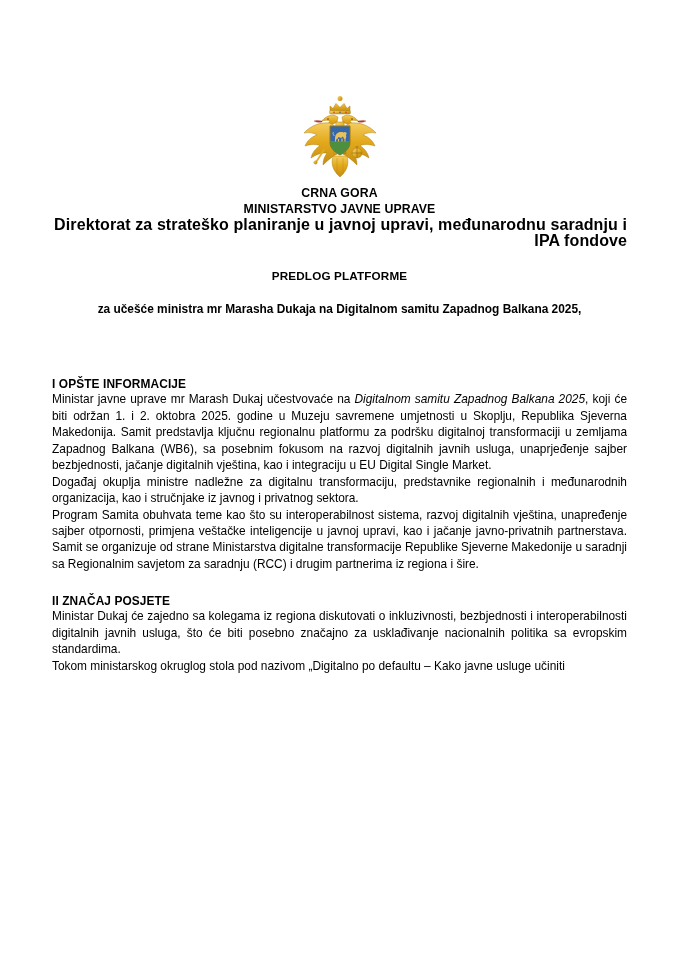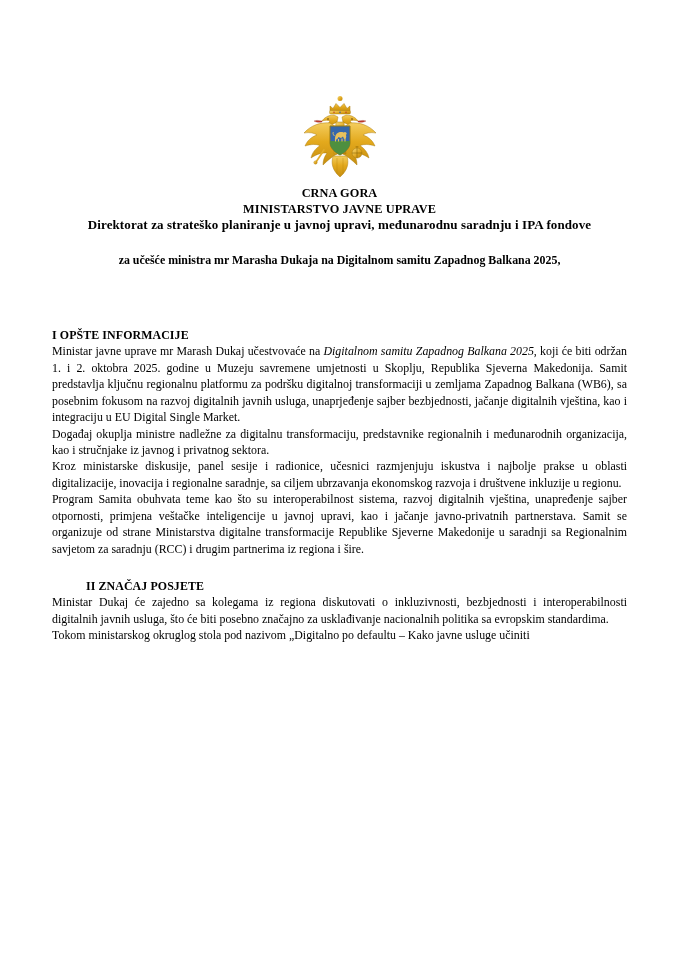--- a/index.html
+++ b/index.html
@@ -14,21 +14,20 @@
     font-family: "Liberation Sans", sans-serif;
     color: #000000;
   }
   .page {
     position: relative;
     width: 679px;
     height: 960px;
     background: #ffffff;
     box-sizing: border-box;
     padding: 0 52px 0 52px;
-    font-family: Liberation Serif, serif;
   }
   .emblem-wrap {
     padding-top: 94px;
     display: flex;
     justify-content: center;
     align-items: flex-start;
   }
   .emblem {
     width: 82px;
     height: 84px;
@@ -36,21 +35,22 @@
   }
   .org-block {
     margin-top: 7px;
     text-align: center;
     font-weight: bold;
     font-size: 12.3px;
     line-height: 16.1px;
     letter-spacing: 0.1px;
   }
   .org-line-3 {
-    font-size: 13px;
+    font-size: 16px;
+    text-align: right;
   }
   .doc-type {
     margin-top: 20px;
     text-align: center;
     font-weight: bold;
     font-size: 11.7px;
     letter-spacing: 0.15px;
   }
   .doc-subtitle {
     margin-top: 14px;
@@ -58,21 +58,21 @@
     font-weight: bold;
     font-size: 11.9px;
     line-height: 27px;
   }
   .section-heading {
     font-weight: bold;
     font-size: 11.9px;
     letter-spacing: 0.1px;
   }
   .sec1 { margin-top: 54px; }
-  .sec2 { margin-top: 22px; margin-left: 34px; }
+  .sec2 { margin-top: 22px; }
   p.body-text {
     margin: 0;
     font-size: 11.9px;
     line-height: 16.45px;
     text-align: justify;
     text-justify: inter-word;
     hyphens: none;
   }
   .gap-top-18 { margin-top: 18px; }
   .gap-top-16 { margin-top: 16.5px; }
@@ -162,30 +162,30 @@
       </g>
     </svg>
   </div>
 
   <div class="org-block">
     <div>CRNA GORA</div>
     <div>MINISTARSTVO JAVNE UPRAVE</div>
     <div class="org-line-3">Direktorat za strateško planiranje u javnoj upravi, međunarodnu saradnju i IPA fondove</div>
   </div>
 
+  <div class="doc-type">PREDLOG PLATFORME</div>
 
   <div class="doc-subtitle">
     <div>za učešće ministra mr Marasha Dukaja na Digitalnom samitu Zapadnog Balkana 2025,</div>
   </div>
 
   <div class="section-heading sec1">I OPŠTE INFORMACIJE</div>
 
   <p class="body-text gap-top-18">Ministar javne uprave mr Marash Dukaj učestvovaće na <em class="cite">Digitalnom samitu Zapadnog Balkana 2025</em>, koji će biti održan 1. i 2. oktobra 2025. godine u Muzeju savremene umjetnosti u Skoplju, Republika Sjeverna Makedonija. Samit predstavlja ključnu regionalnu platformu za podršku digitalnoj transformaciji u zemljama Zapadnog Balkana (WB6), sa posebnim fokusom na razvoj digitalnih javnih usluga, unaprjeđenje sajber bezbjednosti, jačanje digitalnih vještina, kao i integraciju u EU Digital Single Market.</p>
   <p class="body-text gap-top-0">Događaj okuplja ministre nadležne za digitalnu transformaciju, predstavnike regionalnih i međunarodnih organizacija, kao i stručnjake iz javnog i privatnog sektora.</p>
-  <p class="body-text gap-top-16">Kroz ministarske diskusije, panel sesije i radionice, učesnici razmjenjuju iskustva i najbolje prakse u oblasti digitalizacije, inovacija i regionalne saradnje, sa ciljem ubrzavanja ekonomskog razvoja i društvene inkluzije u regionu.</p>
   <p class="body-text gap-top-16">Program Samita obuhvata teme kao što su interoperabilnost sistema, razvoj digitalnih vještina, unapređenje sajber otpornosti, primjena veštačke inteligencije u javnoj upravi, kao i jačanje javno-privatnih partnerstava. Samit se organizuje od strane Ministarstva digitalne transformacije Republike Sjeverne Makedonije u saradnji sa Regionalnim savjetom za saradnju (RCC) i drugim partnerima iz regiona i šire.</p>
 
   <div class="section-heading sec2">II ZNAČAJ POSJETE</div>
 
   <p class="body-text gap-top-16">Ministar Dukaj će zajedno sa kolegama iz regiona diskutovati o inkluzivnosti, bezbjednosti i interoperabilnosti digitalnih javnih usluga, što će biti posebno značajno za usklađivanje nacionalnih politika sa evropskim standardima.</p>
   <p class="body-text gap-top-16 last-line">Tokom ministarskog okruglog stola pod nazivom „Digitalno po defaultu – Kako javne usluge učiniti</p>
 
 </div>
 
 </body></html>

